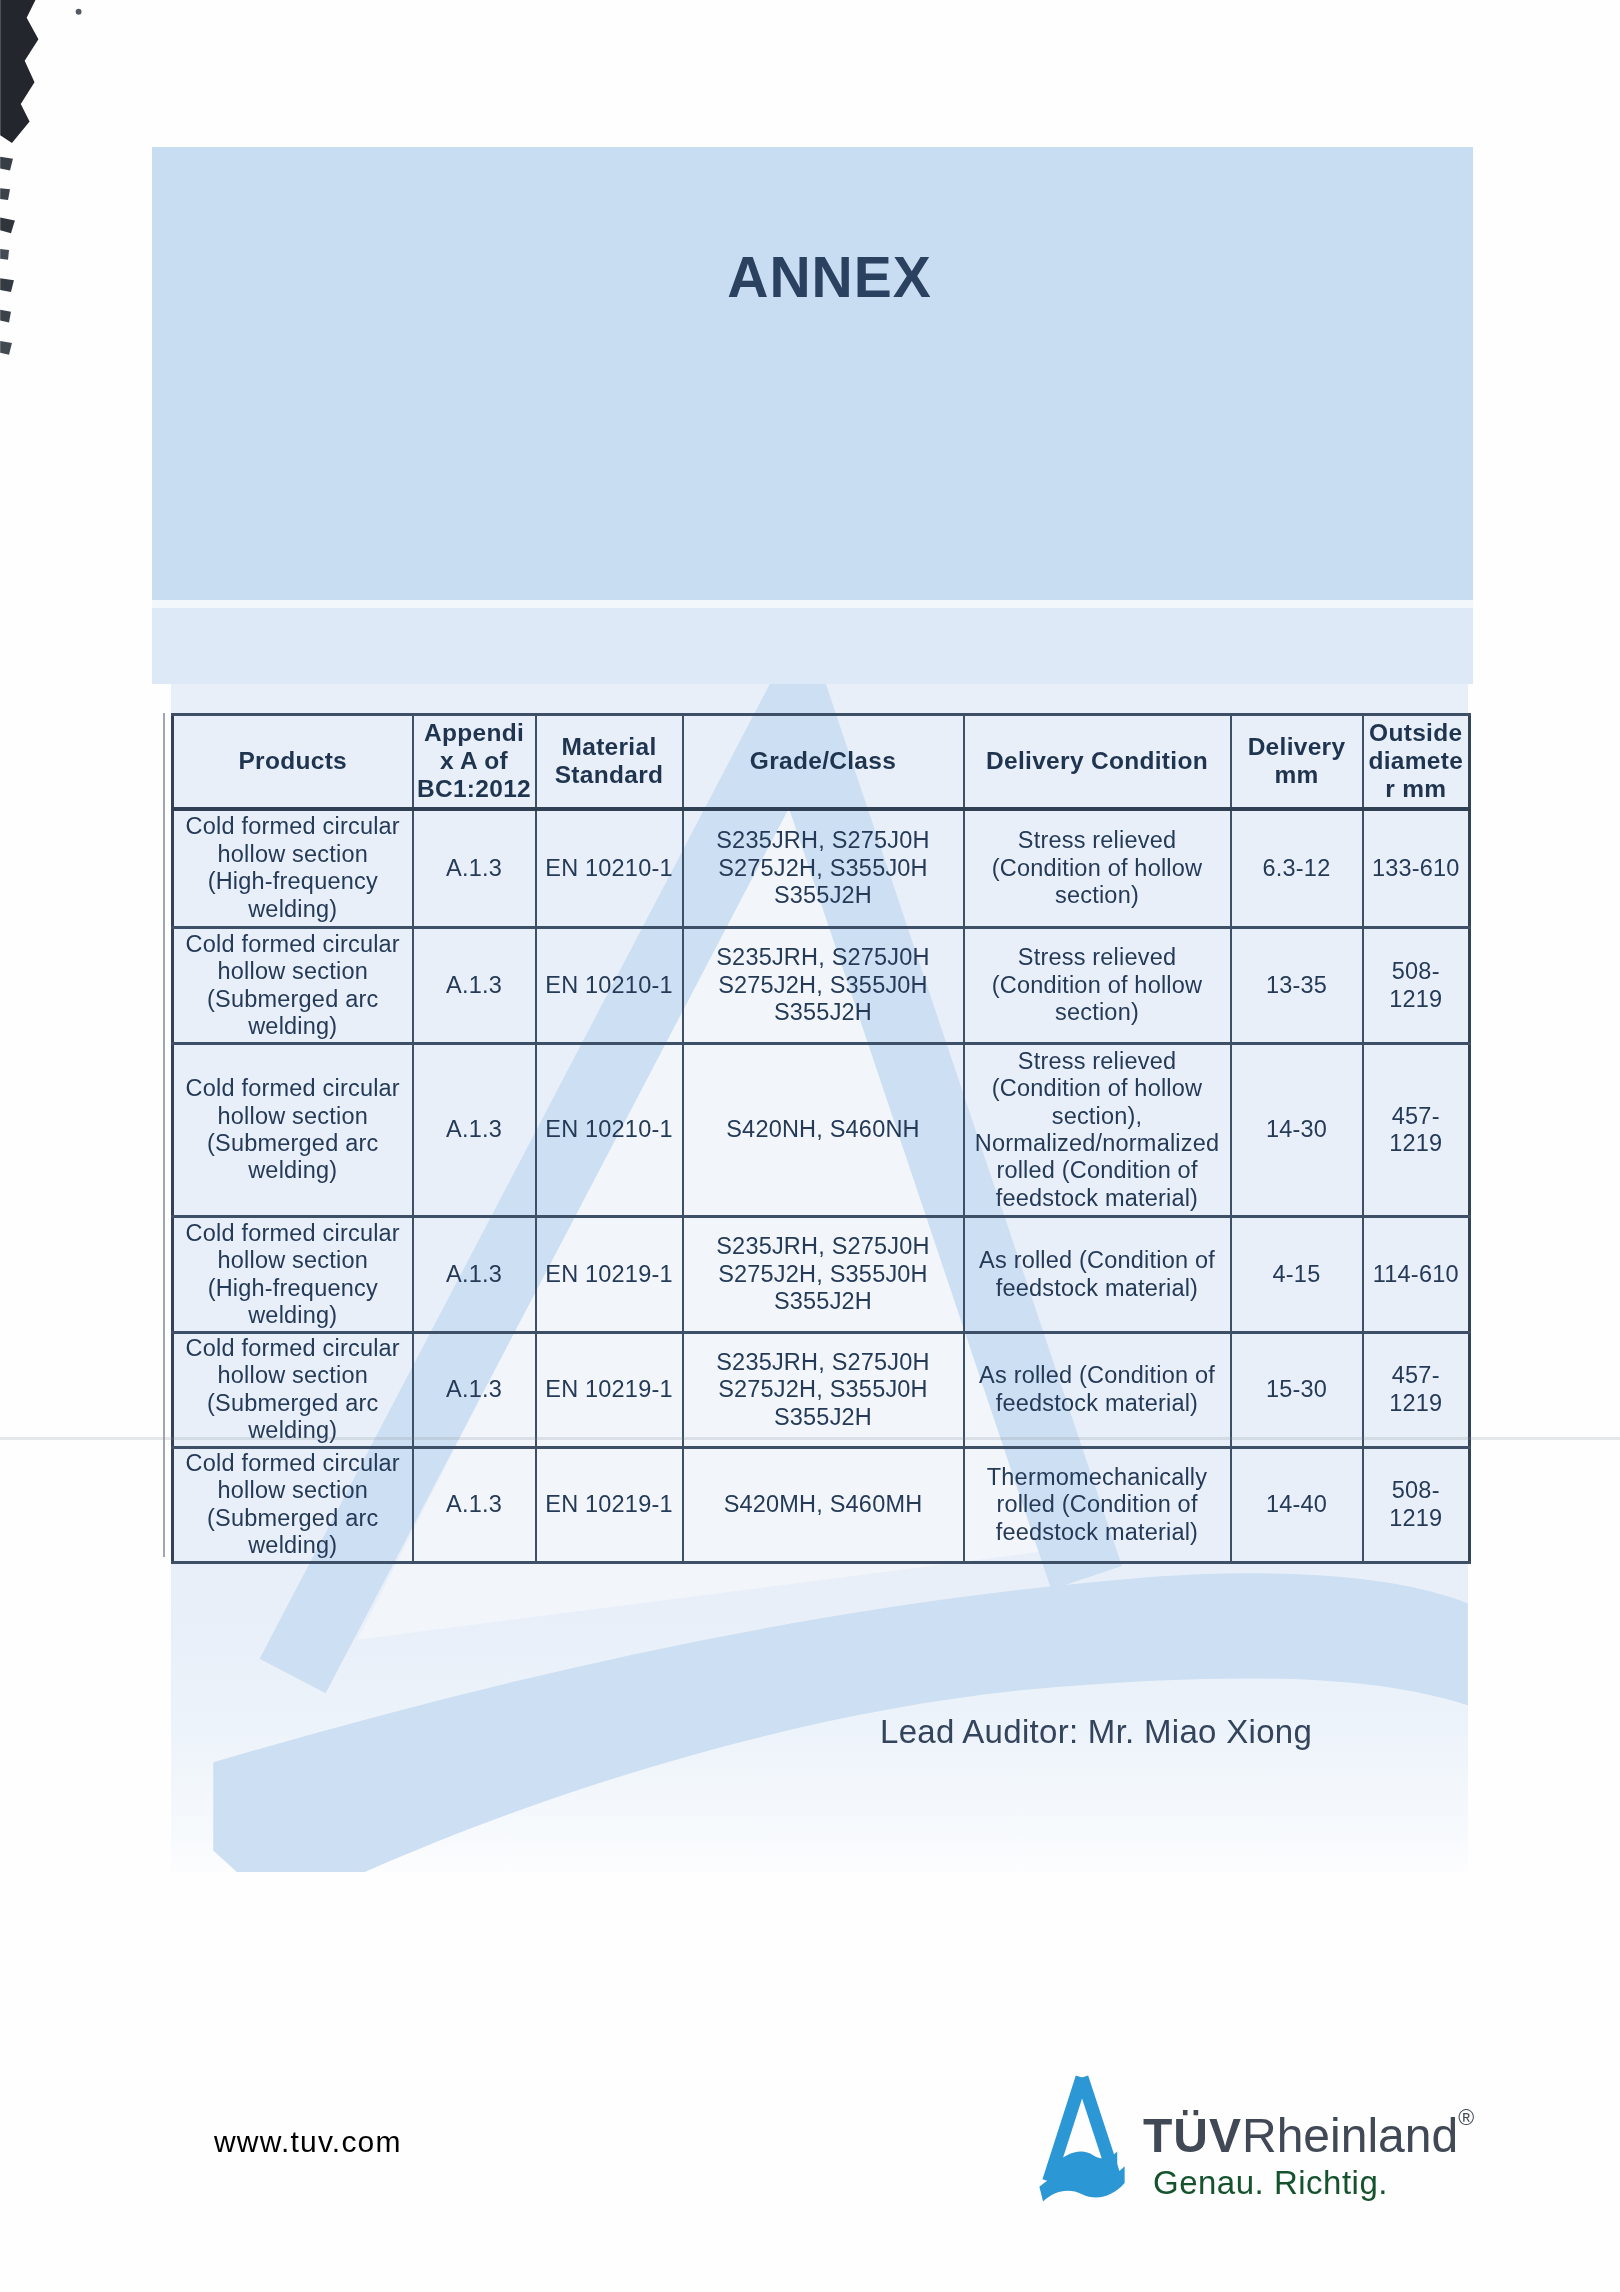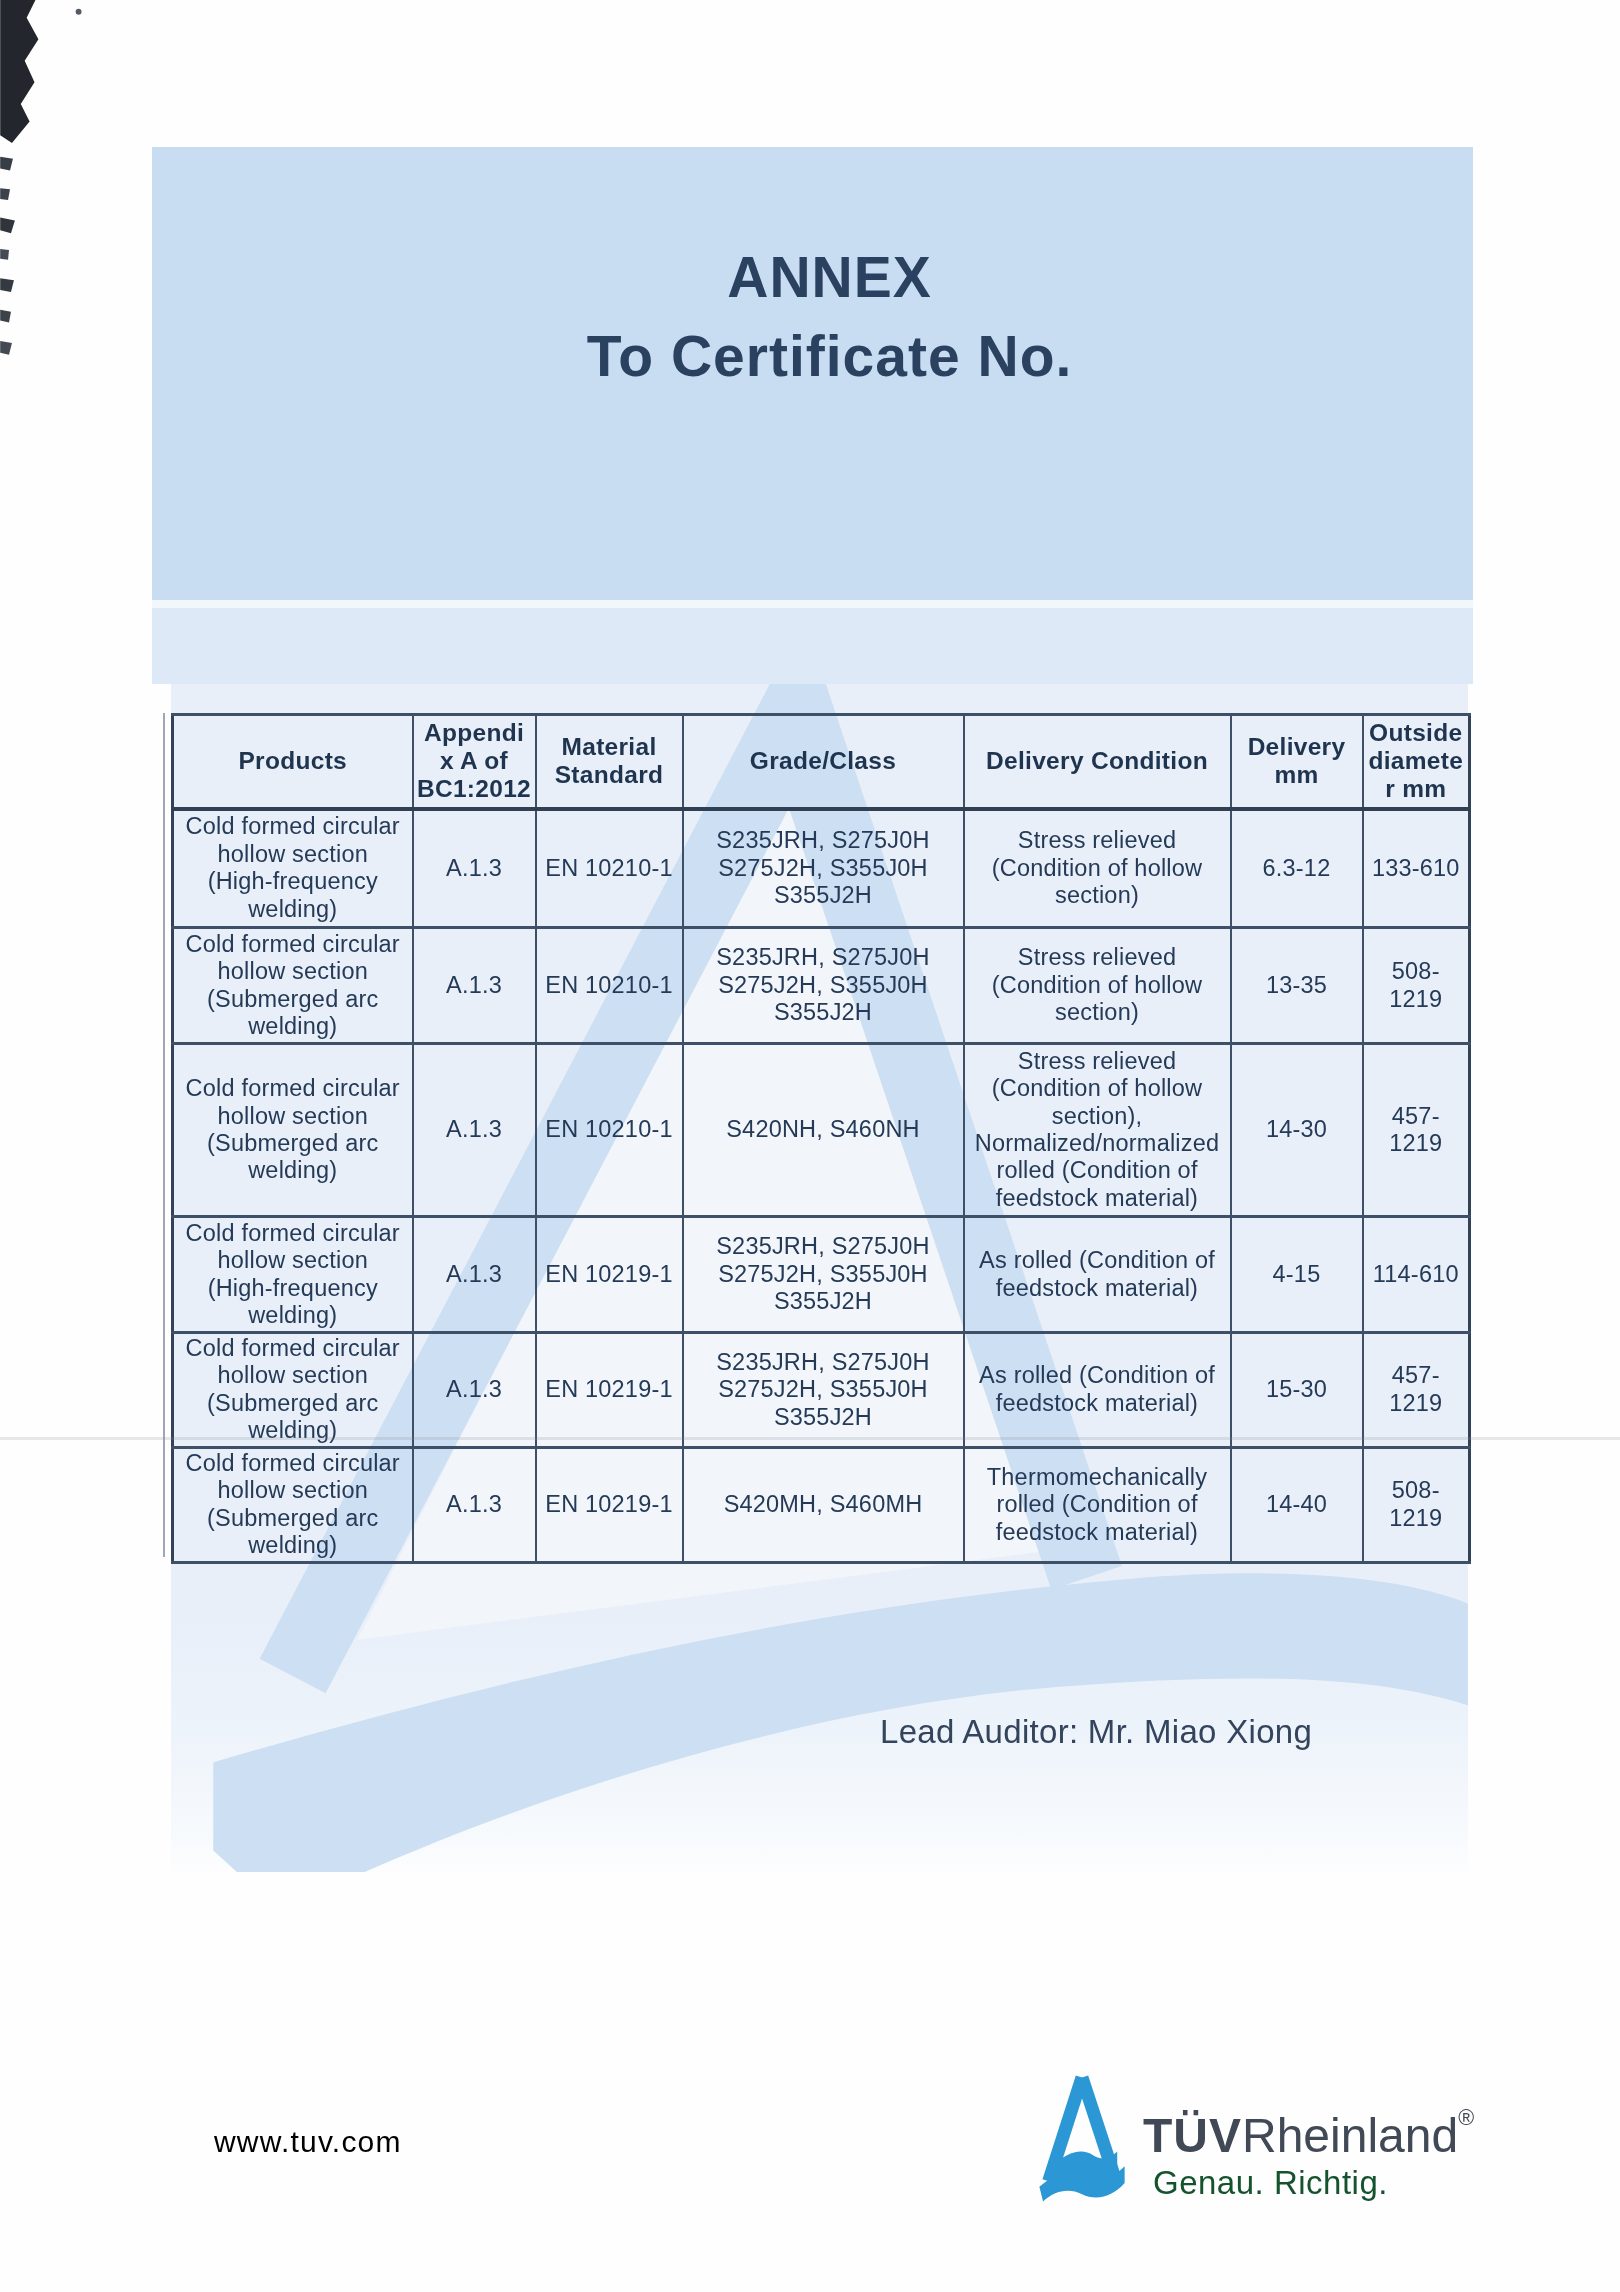--- a/index.html
+++ b/index.html
@@ -73,21 +73,20 @@
   <path d="M0,348 l12,2 -3,12 -9,-2 z" fill="#444a52"></path>
   <circle cx="80" cy="12" r="3" fill="#555b63"></circle>
 </svg>
 
 <div class="abs band"></div>
 <div class="abs band-gap"></div>
 <div class="abs band-strip"></div>
 
 <div class="abs title-block">
   <div class="title-line">ANNEX</div>
-  <div class="title-line">To Certificate No.</div>
 </div>
 
 <div class="abs body-tint">
   <svg width="1297" height="1188" viewBox="0 0 1323 1212">
     <polygon points="638,95 190,975 890,885" fill="rgba(255,255,255,0.42)"></polygon>
     <path d="M124,1012 L638,30 L934,912" fill="none" stroke="#cddff2" stroke-width="76"></path>
     <path d="M43,1100 C 350,1010 660,940 976,913 C 1140,899 1260,912 1323,938
              L1323,1042 C 1230,1012 1100,1008 906,1023 C 620,1046 320,1150 111,1252
              L43,1190 Z" fill="#cddff2"></path>
   </svg>

